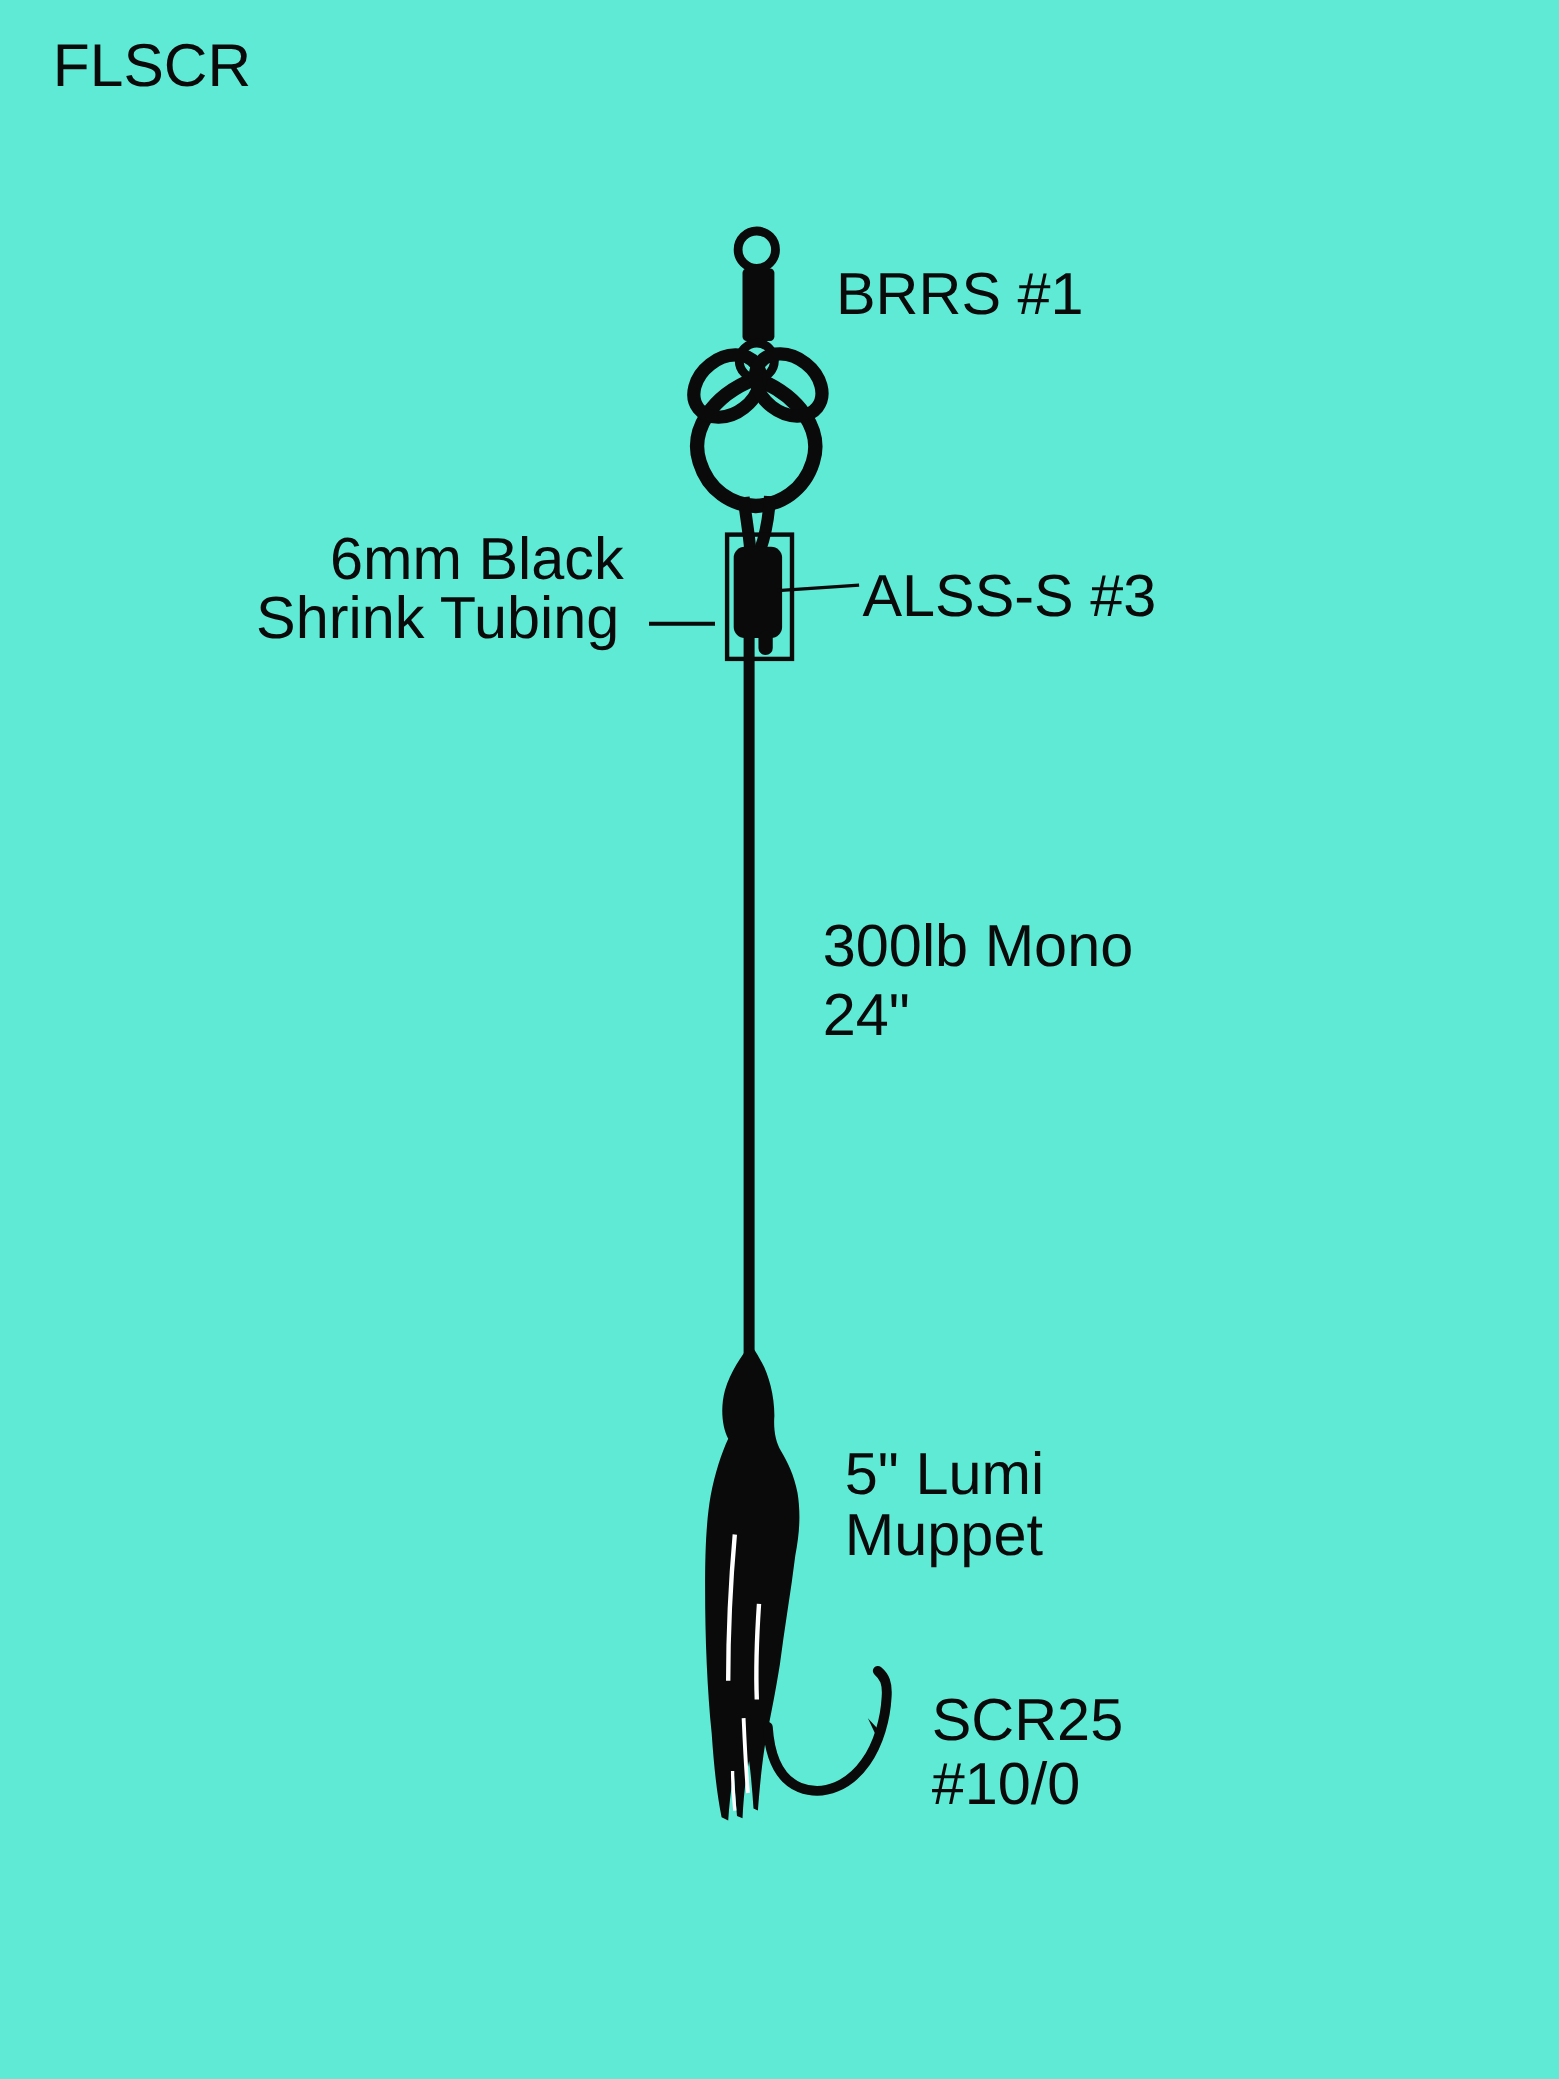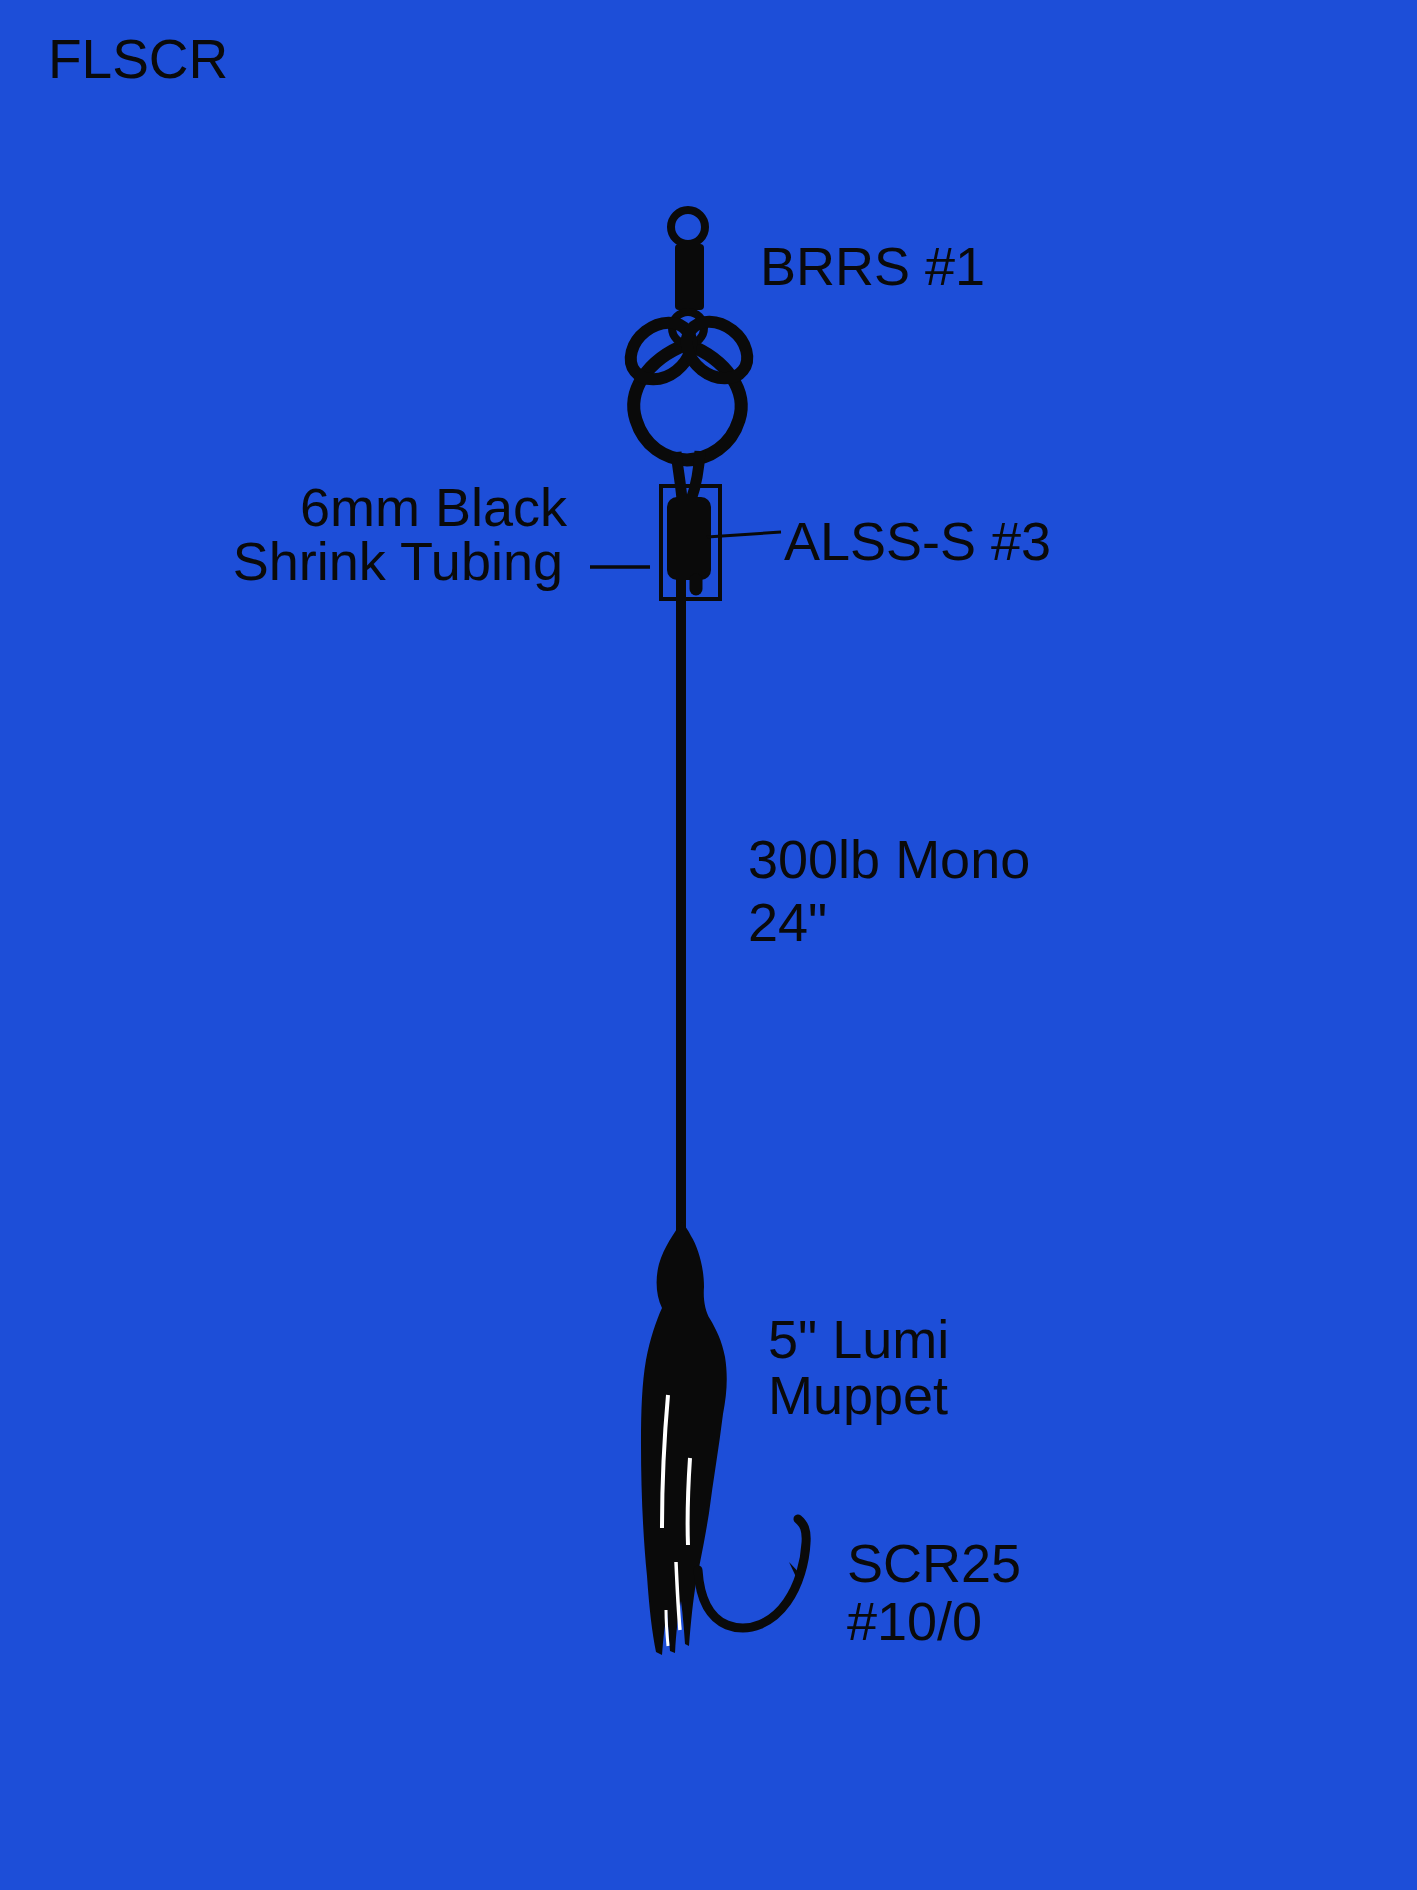--- a/index.html
+++ b/index.html
@@ -1,19 +1,19 @@
 <!DOCTYPE html>
 <html><head>
 <meta charset="utf-8">
 <style>
   html,body{margin:0;padding:0;background:#ffffff;}
   .canvas{
     position:relative;
     width:1417px;height:1890px;
-    background:#1d4ed8;
+    background:#5eead4;
     font-family:"Liberation Sans","DejaVu Sans",sans-serif;
     overflow:hidden;
   }
   svg{display:block;}
   svg text{
     font-family:"Liberation Sans","DejaVu Sans",sans-serif;
     font-size:54px;
     fill:#0a0a0a;
     white-space:pre;
   }

